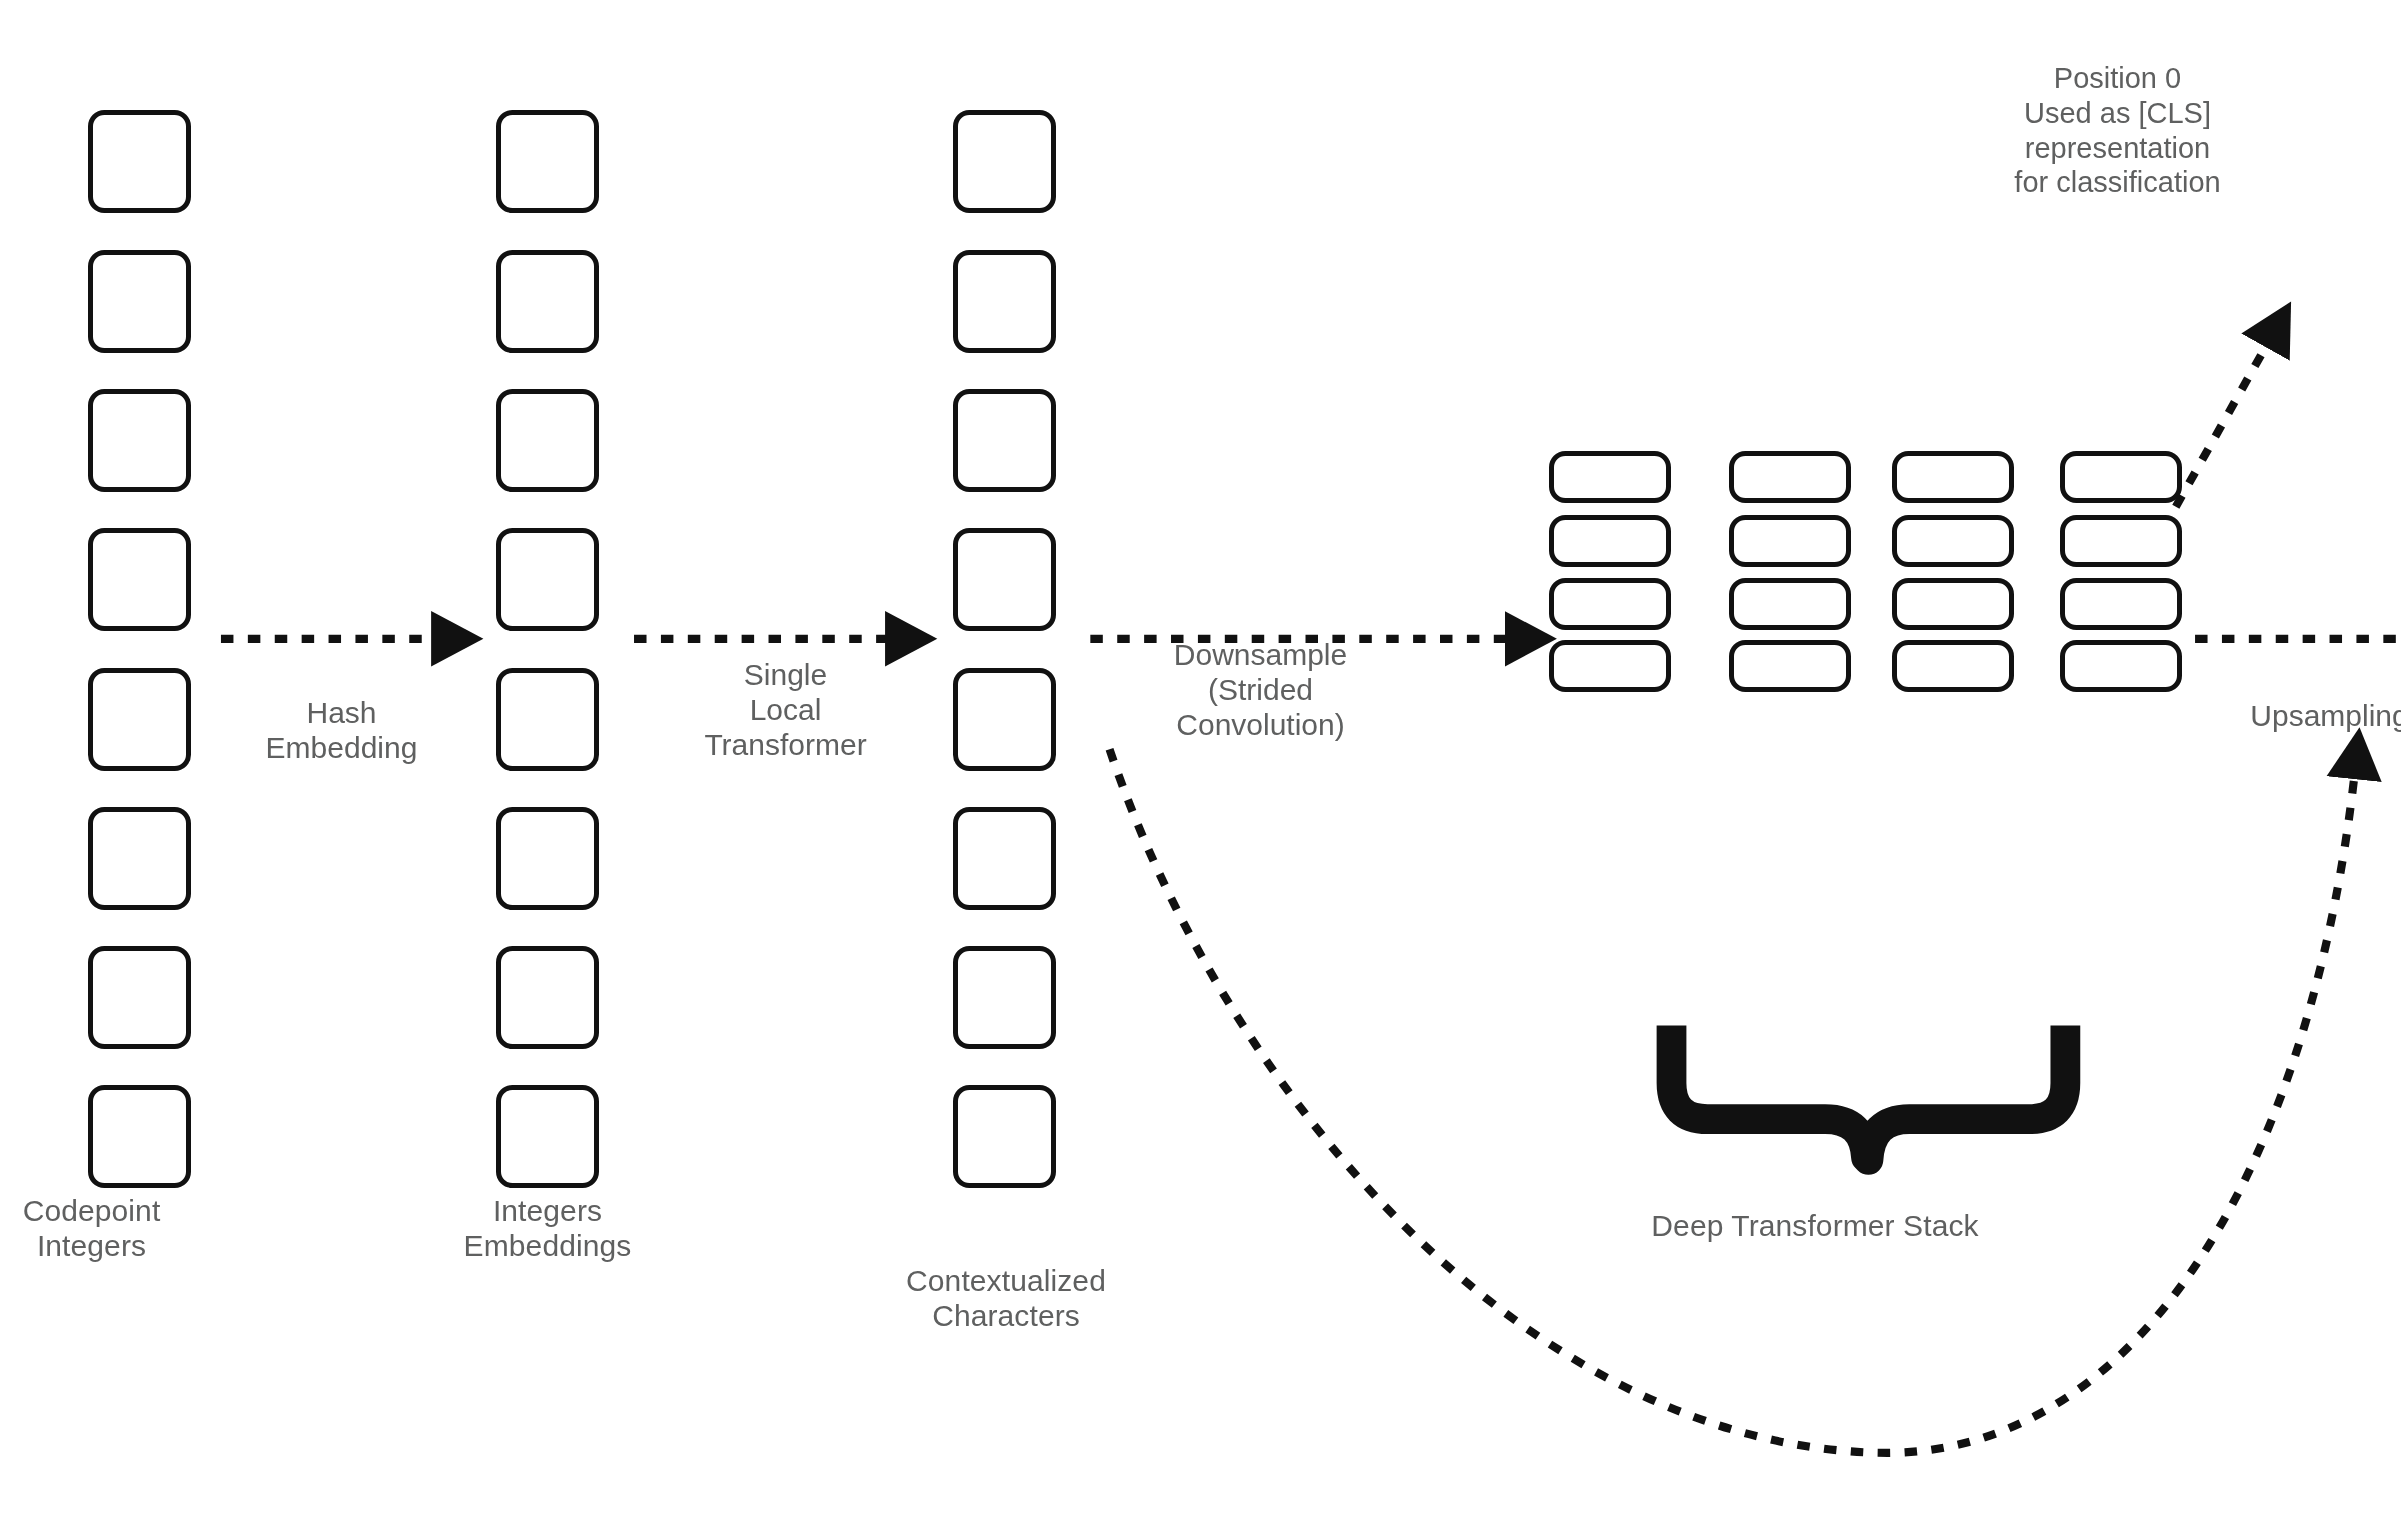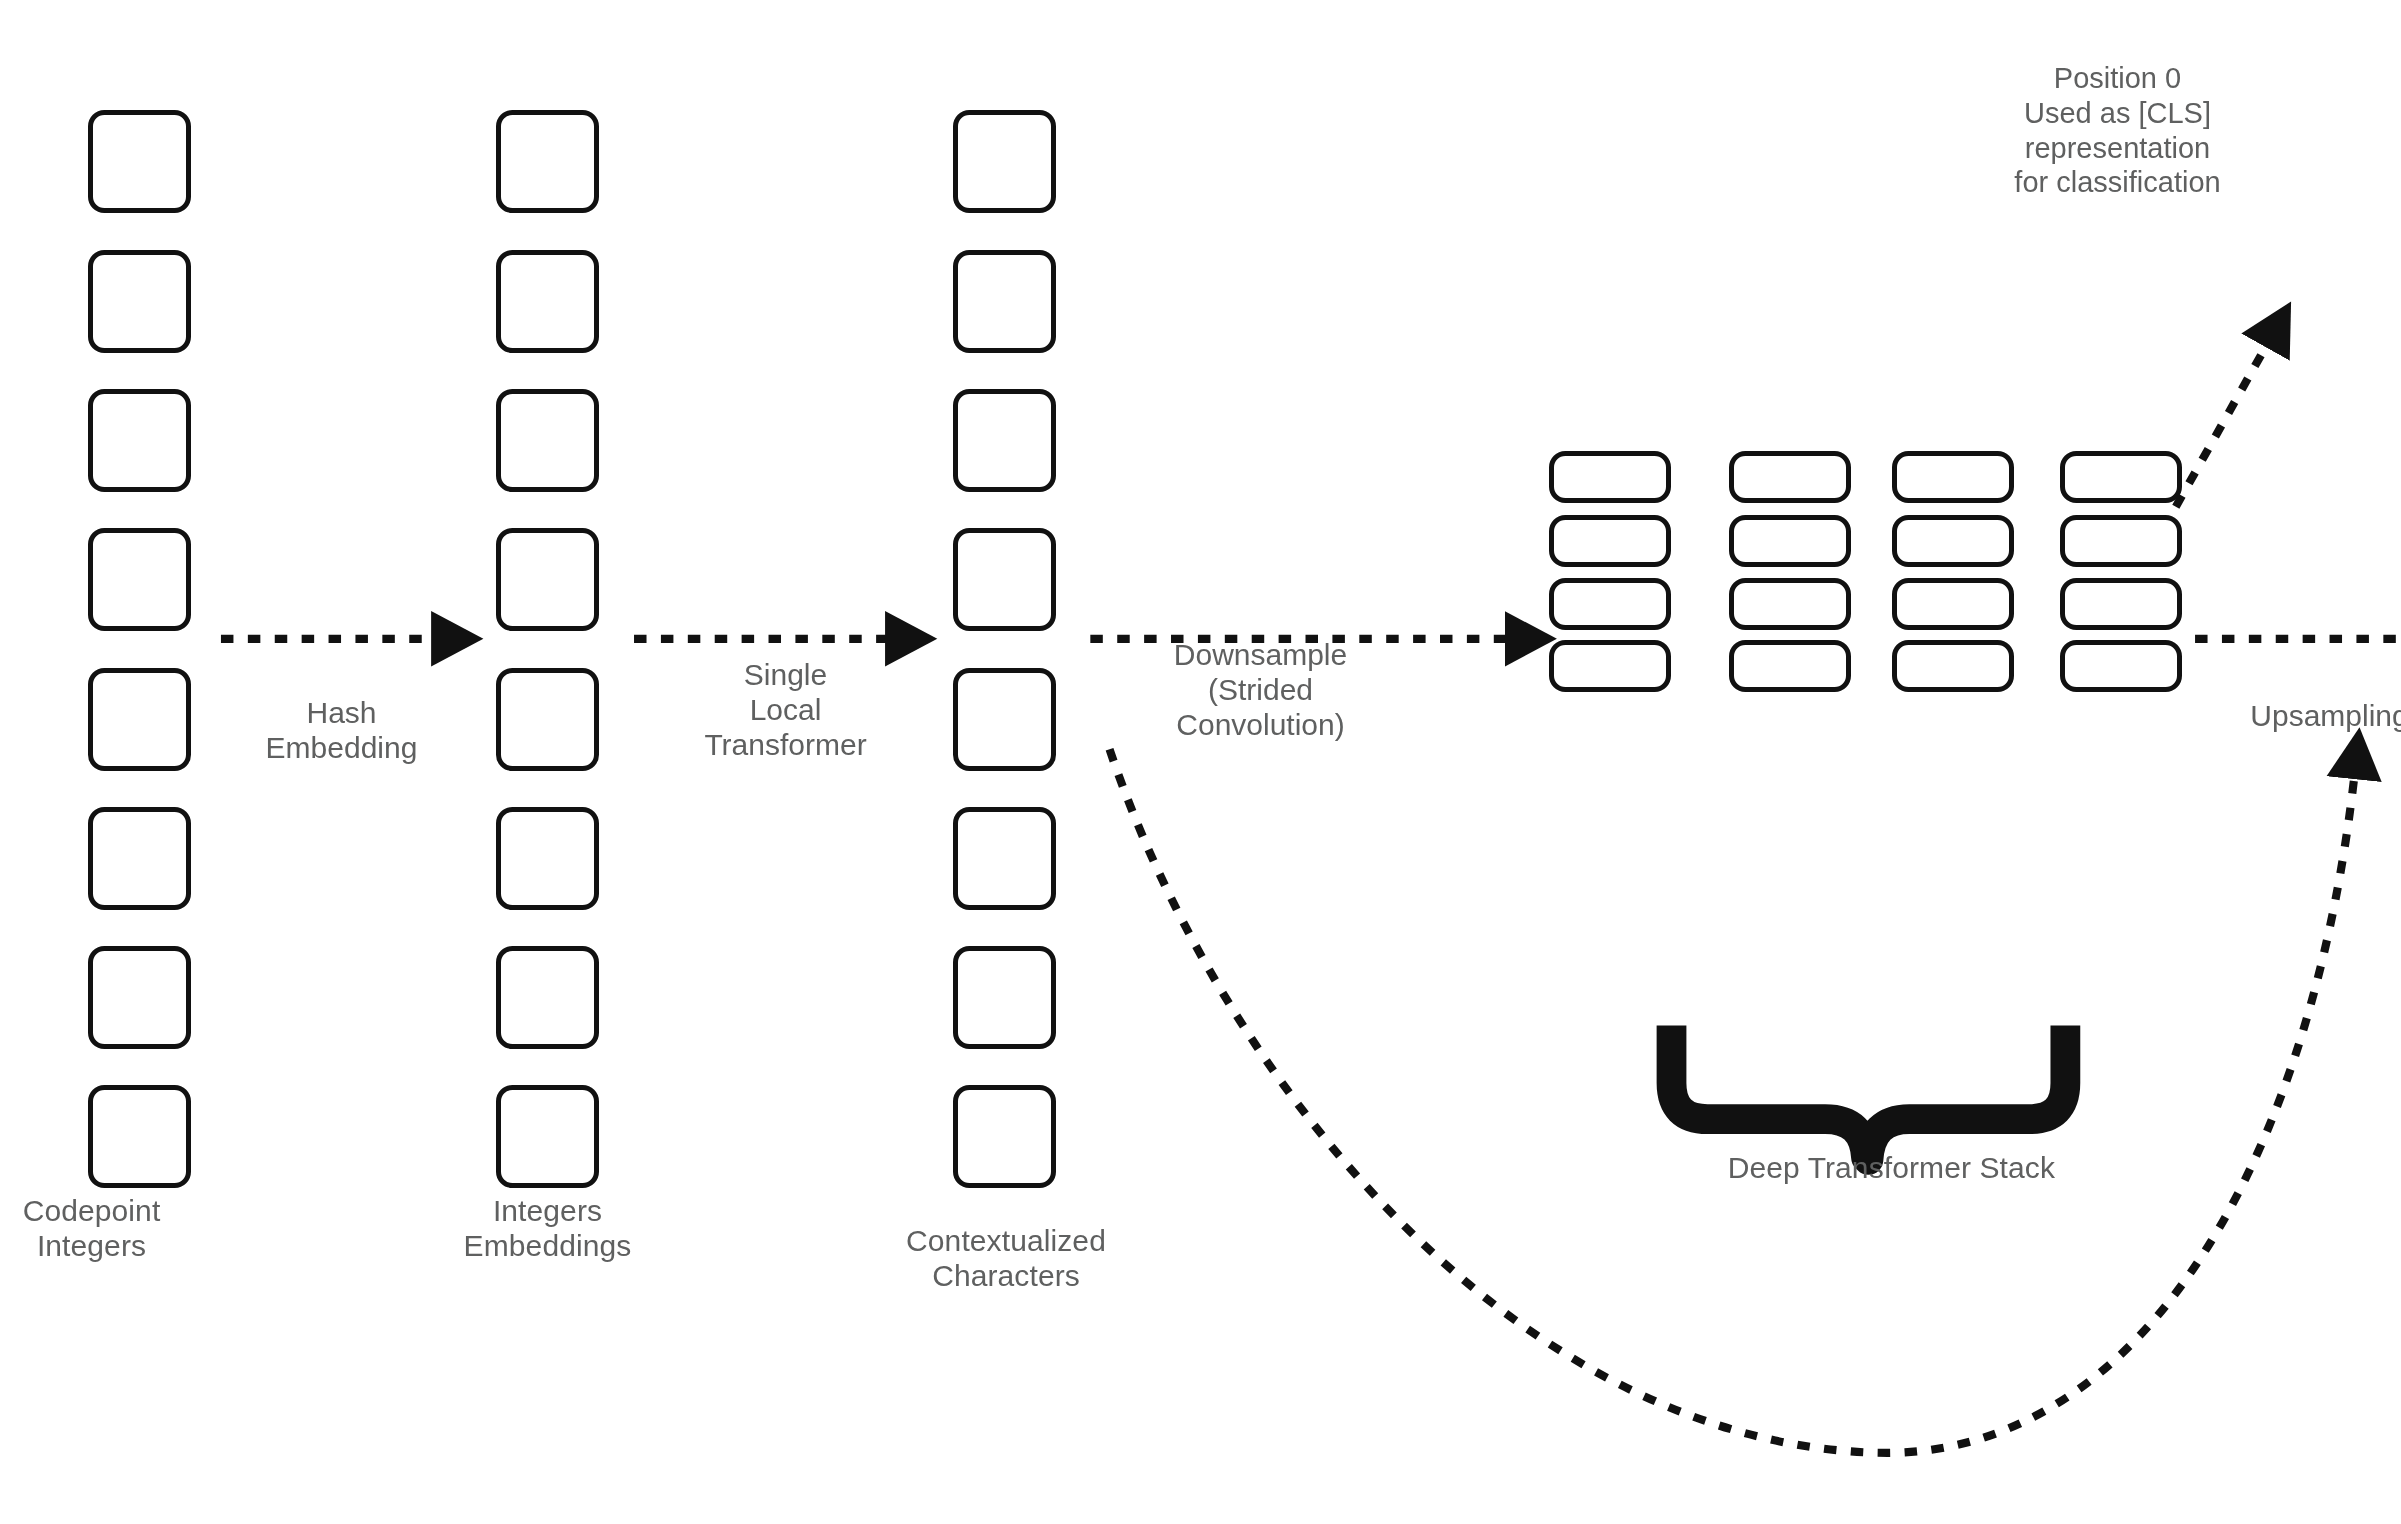--- a/index.html
+++ b/index.html
@@ -141,23 +141,23 @@
              L 4225,2330
              Q 4300,2330 4300,2255
              L 4300,2135" fill="none" stroke="#111111" stroke-width="62" stroke-linecap="butt" stroke-linejoin="round"></path>
   </svg>
 
   <div id="labels-layer">
       <div class="caption" style="left: -19px; top: 1194px; width: 221px;">Codepoint
 Integers</div>
       <div class="caption" style="left: 384px; top: 1194px; width: 327px;">Integers
 Embeddings</div>
-      <div class="caption" style="left: 821px; top: 1224px; width: 370px;">Contextualized
+      <div class="caption" style="left: 821px; top: 1264px; width: 370px;">Contextualized
 Characters</div>
-      <div class="caption" style="left: 1575px; top: 1151px; width: 480px; text-align: right;">Deep Transformer Stack</div>
+      <div class="caption" style="left: 1575px; top: 1209px; width: 480px;">Deep Transformer Stack</div>
       <div class="arrow-label" style="left: 207px; top: 696px; width: 269px;">Hash
 Embedding</div>
       <div class="arrow-label" style="left: 622px; top: 658px; width: 327px;">Single
 Local
 Transformer</div>
       <div class="arrow-label" style="left: 1095px; top: 638px; width: 331px;">Downsample
 (Strided
 Convolution)</div>
       <div class="arrow-label" style="left: 2176px; top: 699px; width: 307px;">Upsampling</div>
       <div class="note-label" style="left: 1892px; top: 61px; width: 451px;">Position 0

